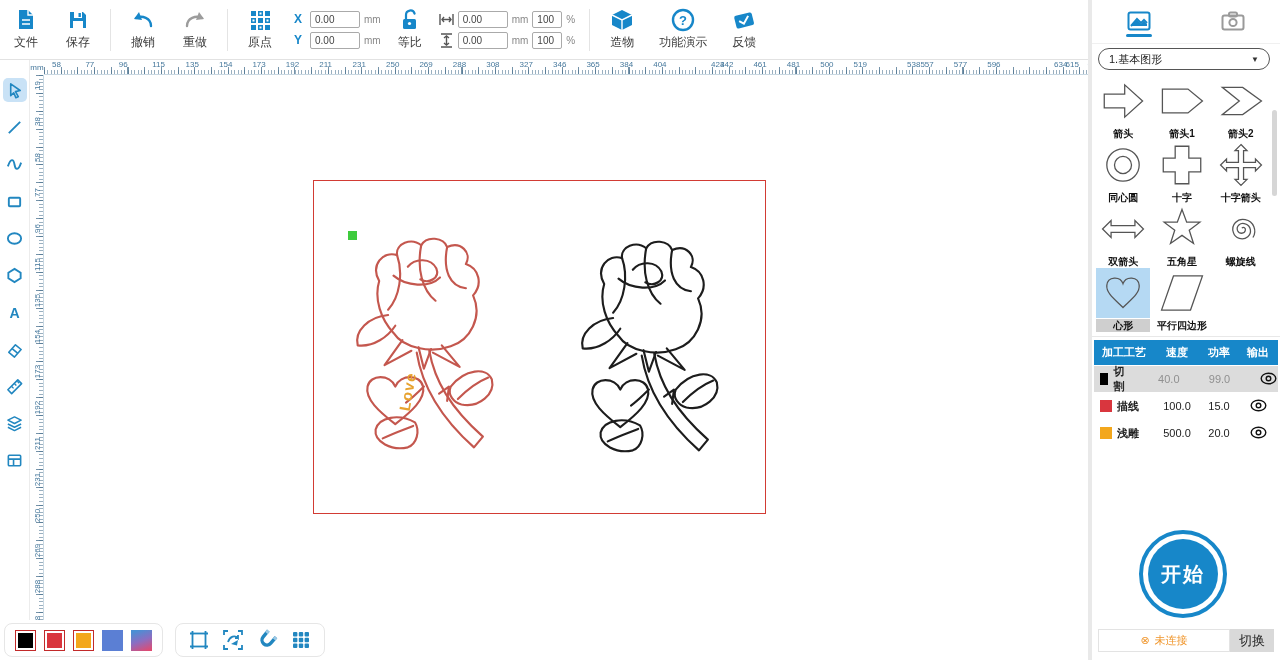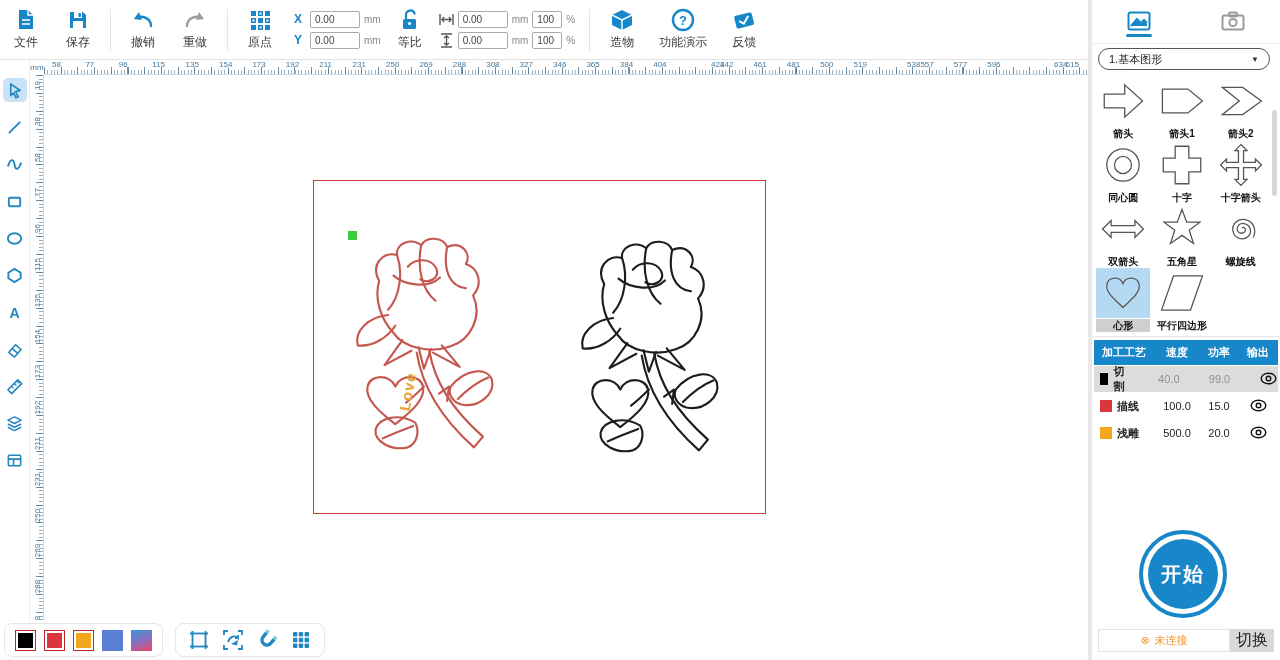--- a/index.html
+++ b/index.html
@@ -116,21 +116,21 @@
     border:4px solid #1787c9; background:#fff; display:flex; align-items:center; justify-content:center;
     cursor:pointer; }
   .startbtn .core { width:70px; height:70px; border-radius:50%; background:#1787c9;
     display:flex; align-items:center; justify-content:center; color:#fff; font-size:20px;
     font-weight:bold; letter-spacing:2px; }
   .statusbar { position:absolute; left:6px; top:629px; width:176px; height:23px; display:flex; }
   .conn { flex:1; background:#fff; border:1px solid #e3e3e3; display:flex; align-items:center;
     justify-content:center; gap:5px; font-size:11px; color:#f0962c; }
   .conn .x-ico { font-size:11px; }
   .switch { width:44px; background:#d9d9d9; display:flex; align-items:center; justify-content:center;
-    font-size:16px; color:#222; cursor:pointer; }
+    font-size:13px; color:#222; cursor:pointer; }
 
   .gapcol { position:absolute; left:1088px; top:0; width:4px; height:660px; background:#e9e9e9; }
   .hidden-defs { position:absolute; width:0; height:0; overflow:hidden; }
 </style>
 </head>
 <body>
 
 <div class="app">
 
   <svg class="hidden-defs" aria-hidden="true">

